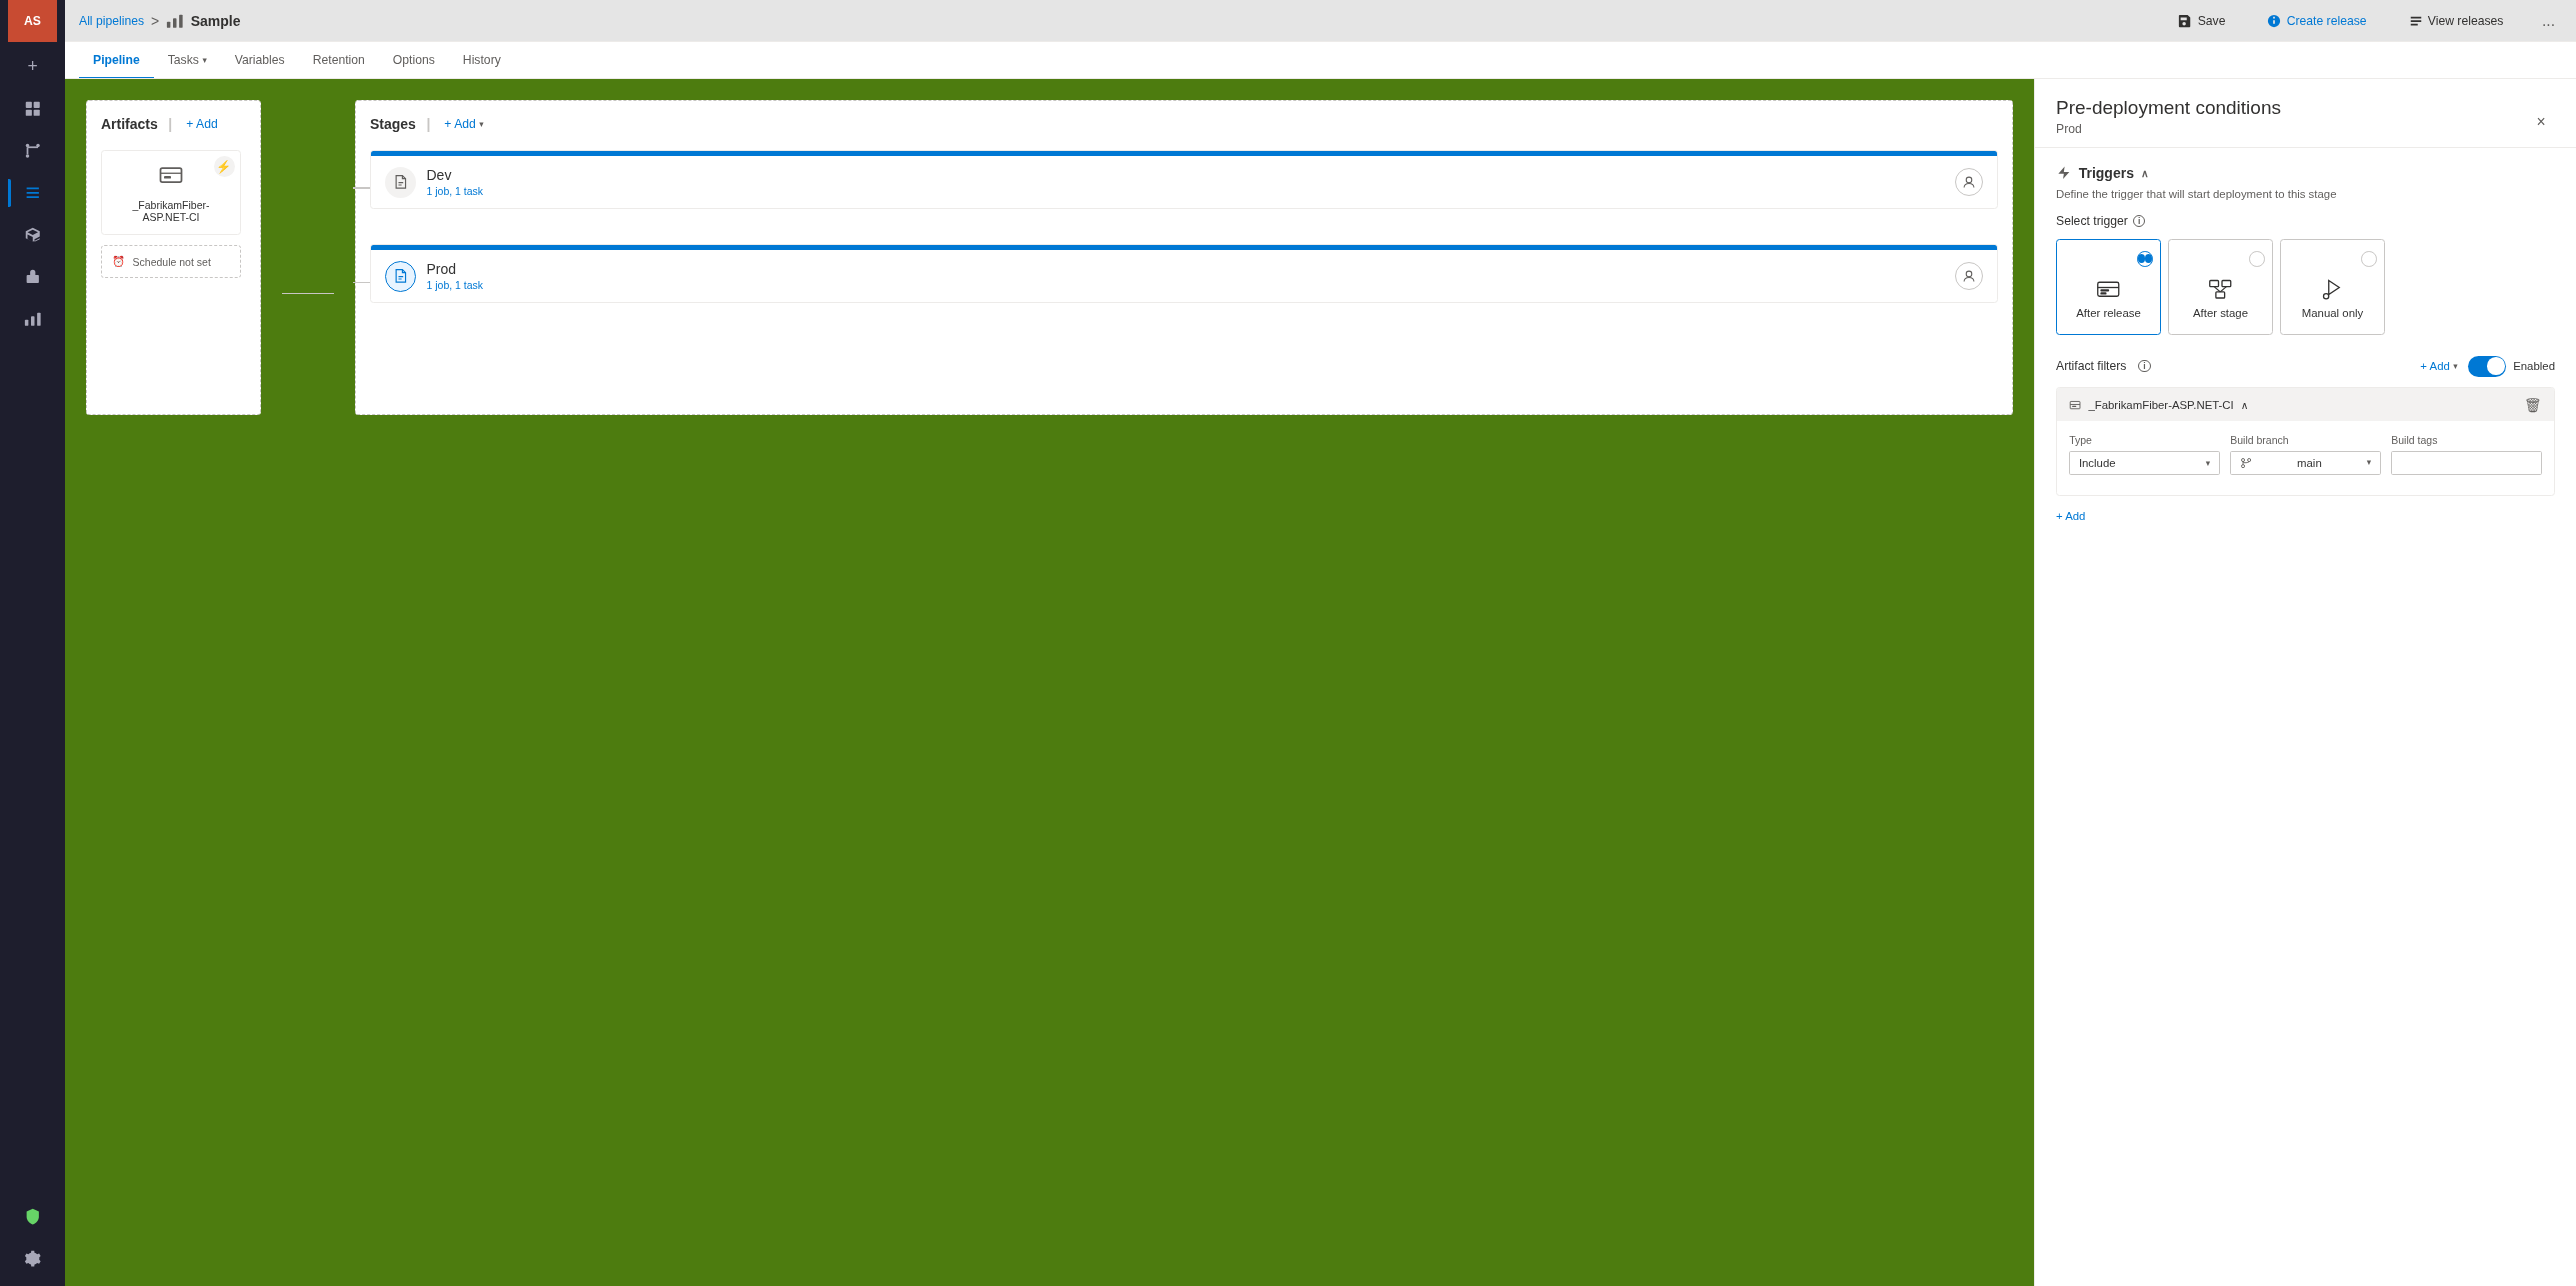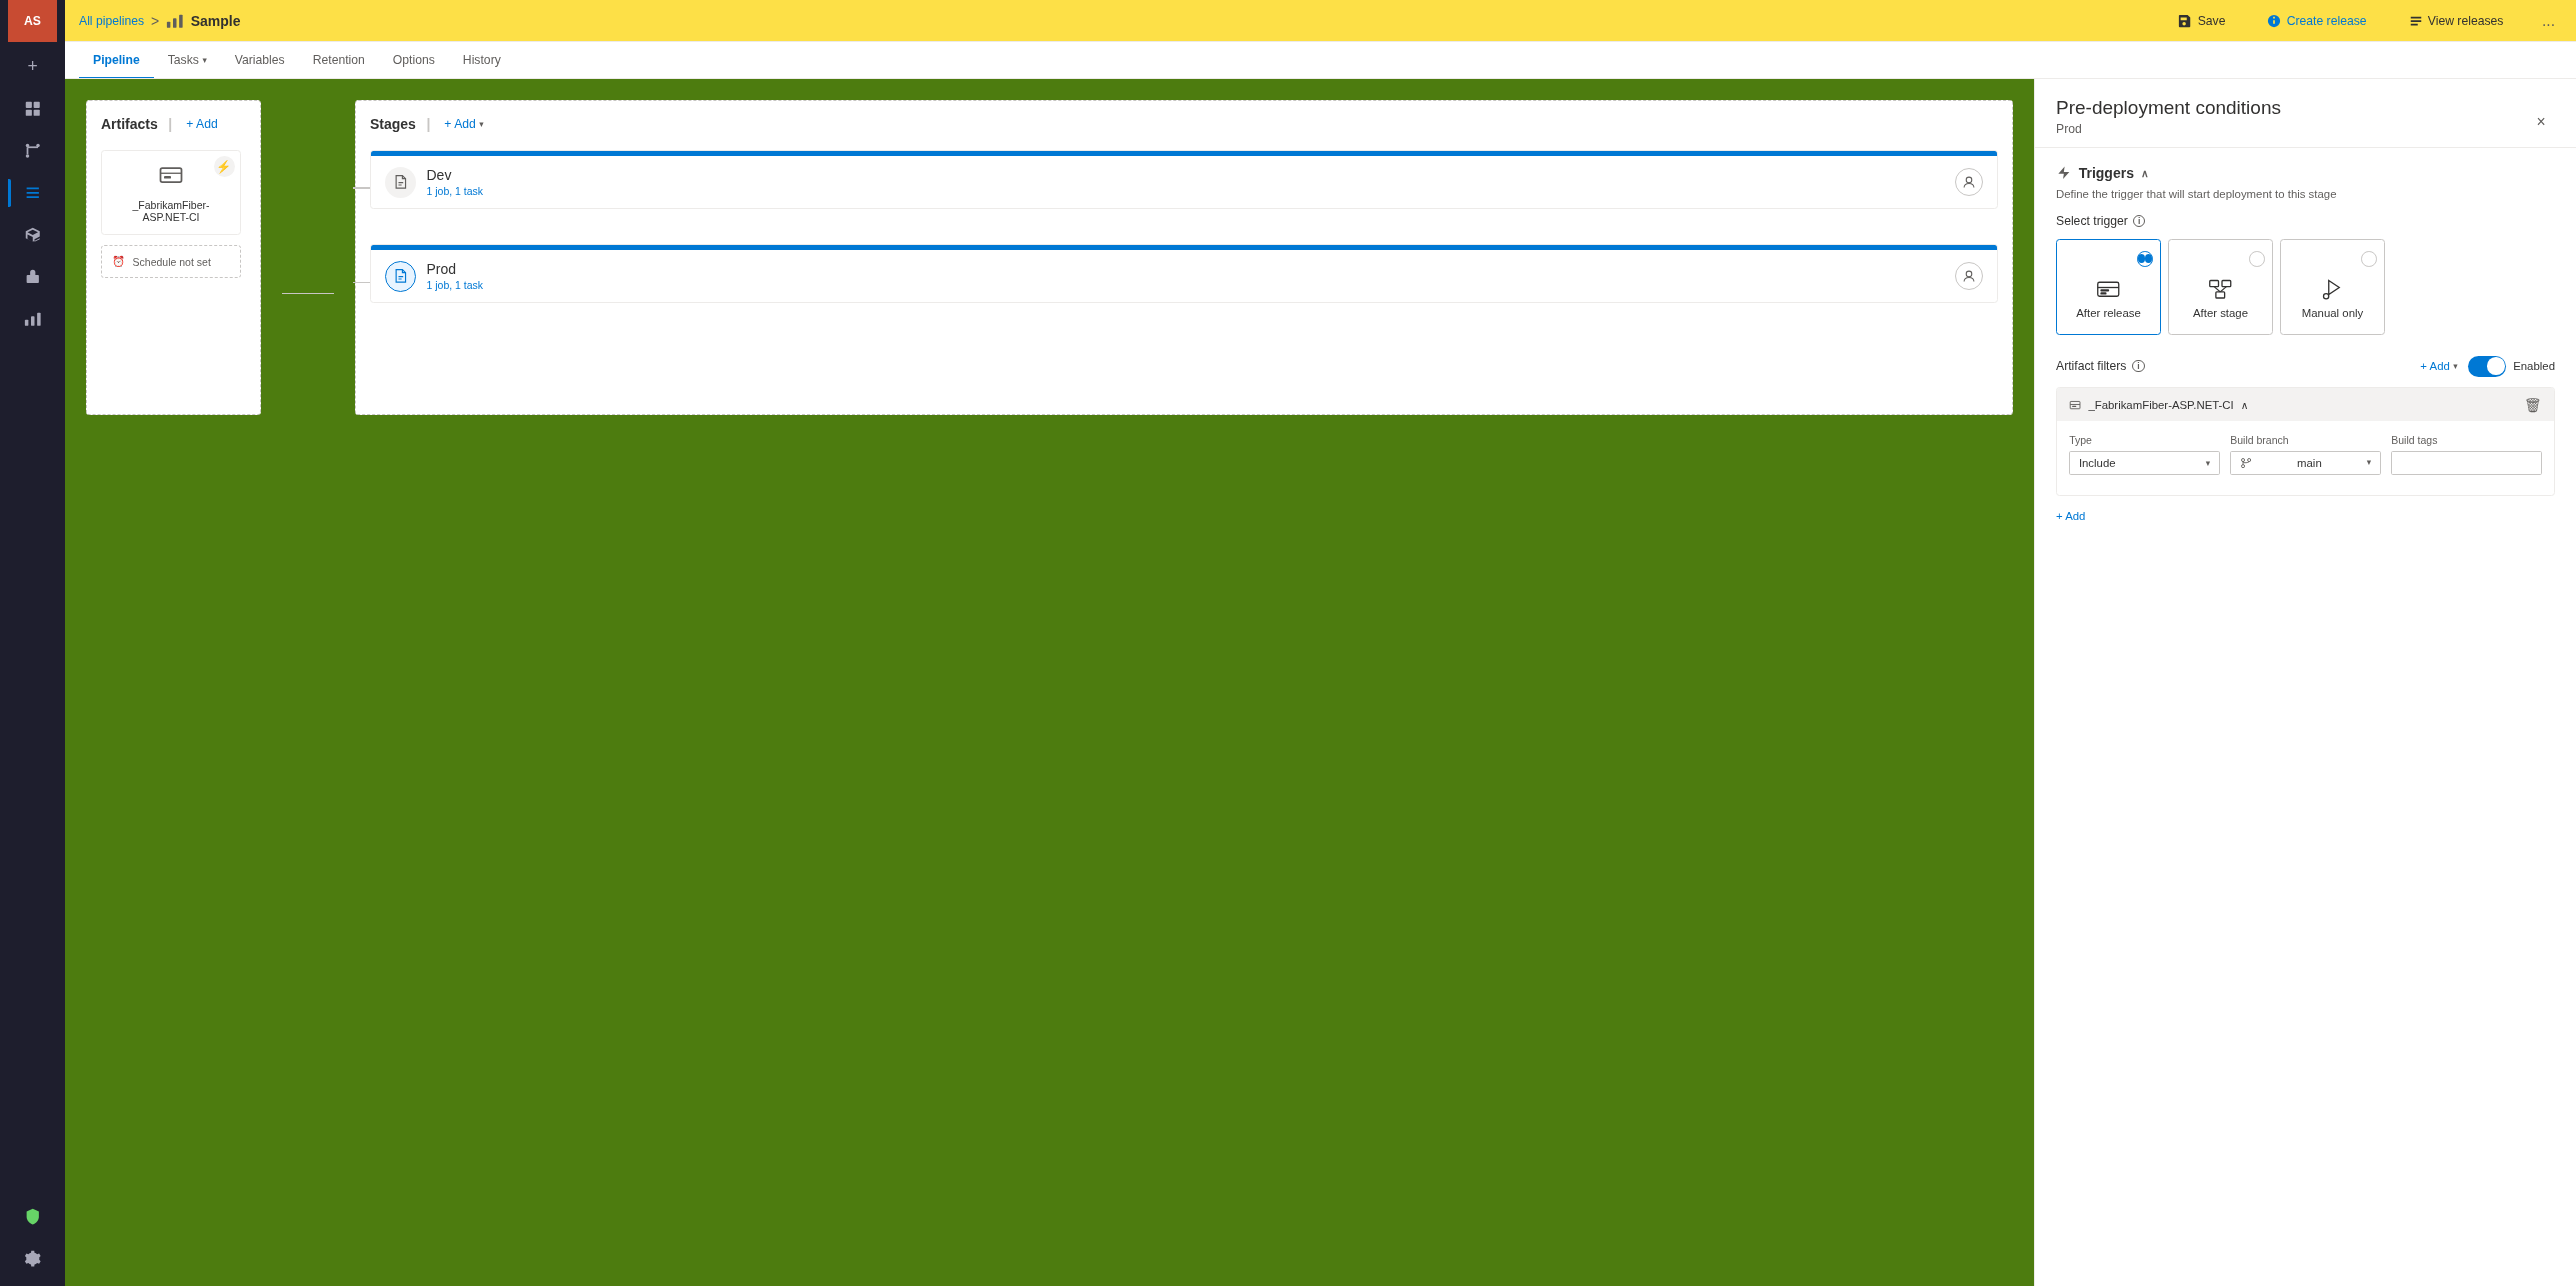--- a/index.html
+++ b/index.html
@@ -82,21 +82,21 @@
       background: #fff;
       overflow: hidden;
     }
 
     
     .header {
       height: 42px;
       display: flex;
       align-items: center;
       padding: 14px 14px;
-      background: #fde047;
+      background: #e5e5e5;
       border-bottom: 0.9px solid #edebe9;
       gap: 7px;
     }
     .header-breadcrumb {
       display: flex;
       align-items: center;
       gap: 5.2px;
       color: #0078d4;
       font-size: 12.2px;
     }
@@ -441,21 +441,21 @@
     
     .filters-header {
       display: flex;
       align-items: center;
       justify-content: space-between;
       margin-bottom: 10.5px;
     }
     .filters-title {
       display: flex;
       align-items: center;
-      gap: 6px;
+      gap: 12px;
       font-size: 12.2px;
       font-weight: 500;
       text-align: center;
     }
     .filters-right {
       display: flex;
       align-items: center;
       gap: 10.5px;
     }
     .add-filter-btn {

